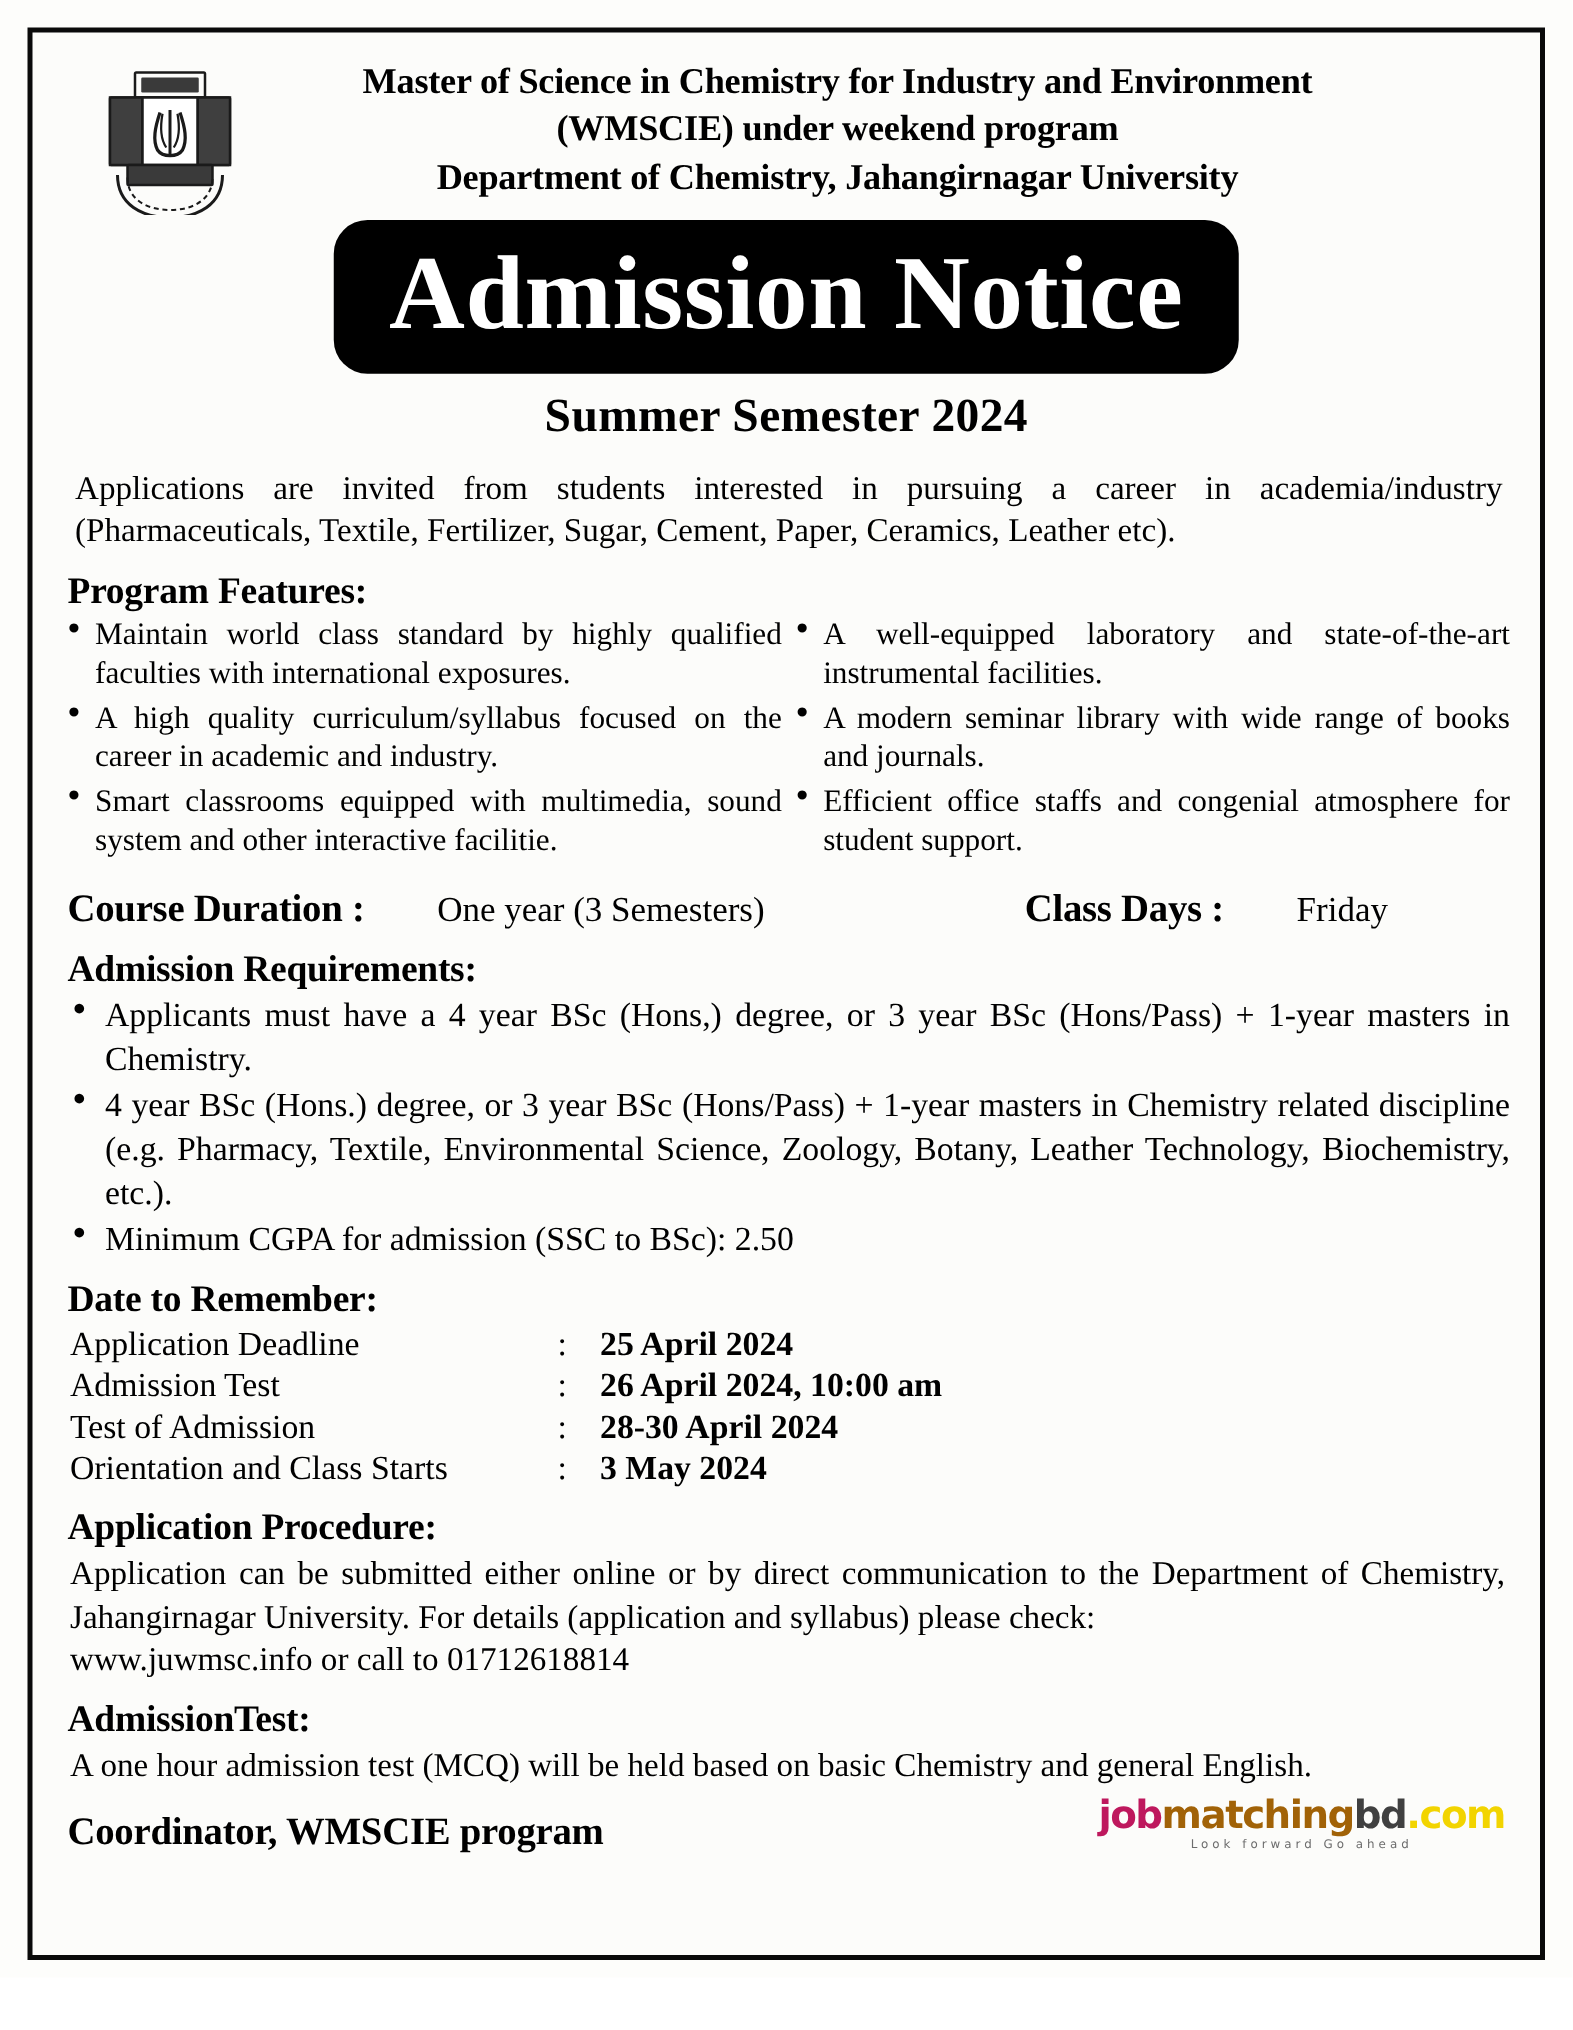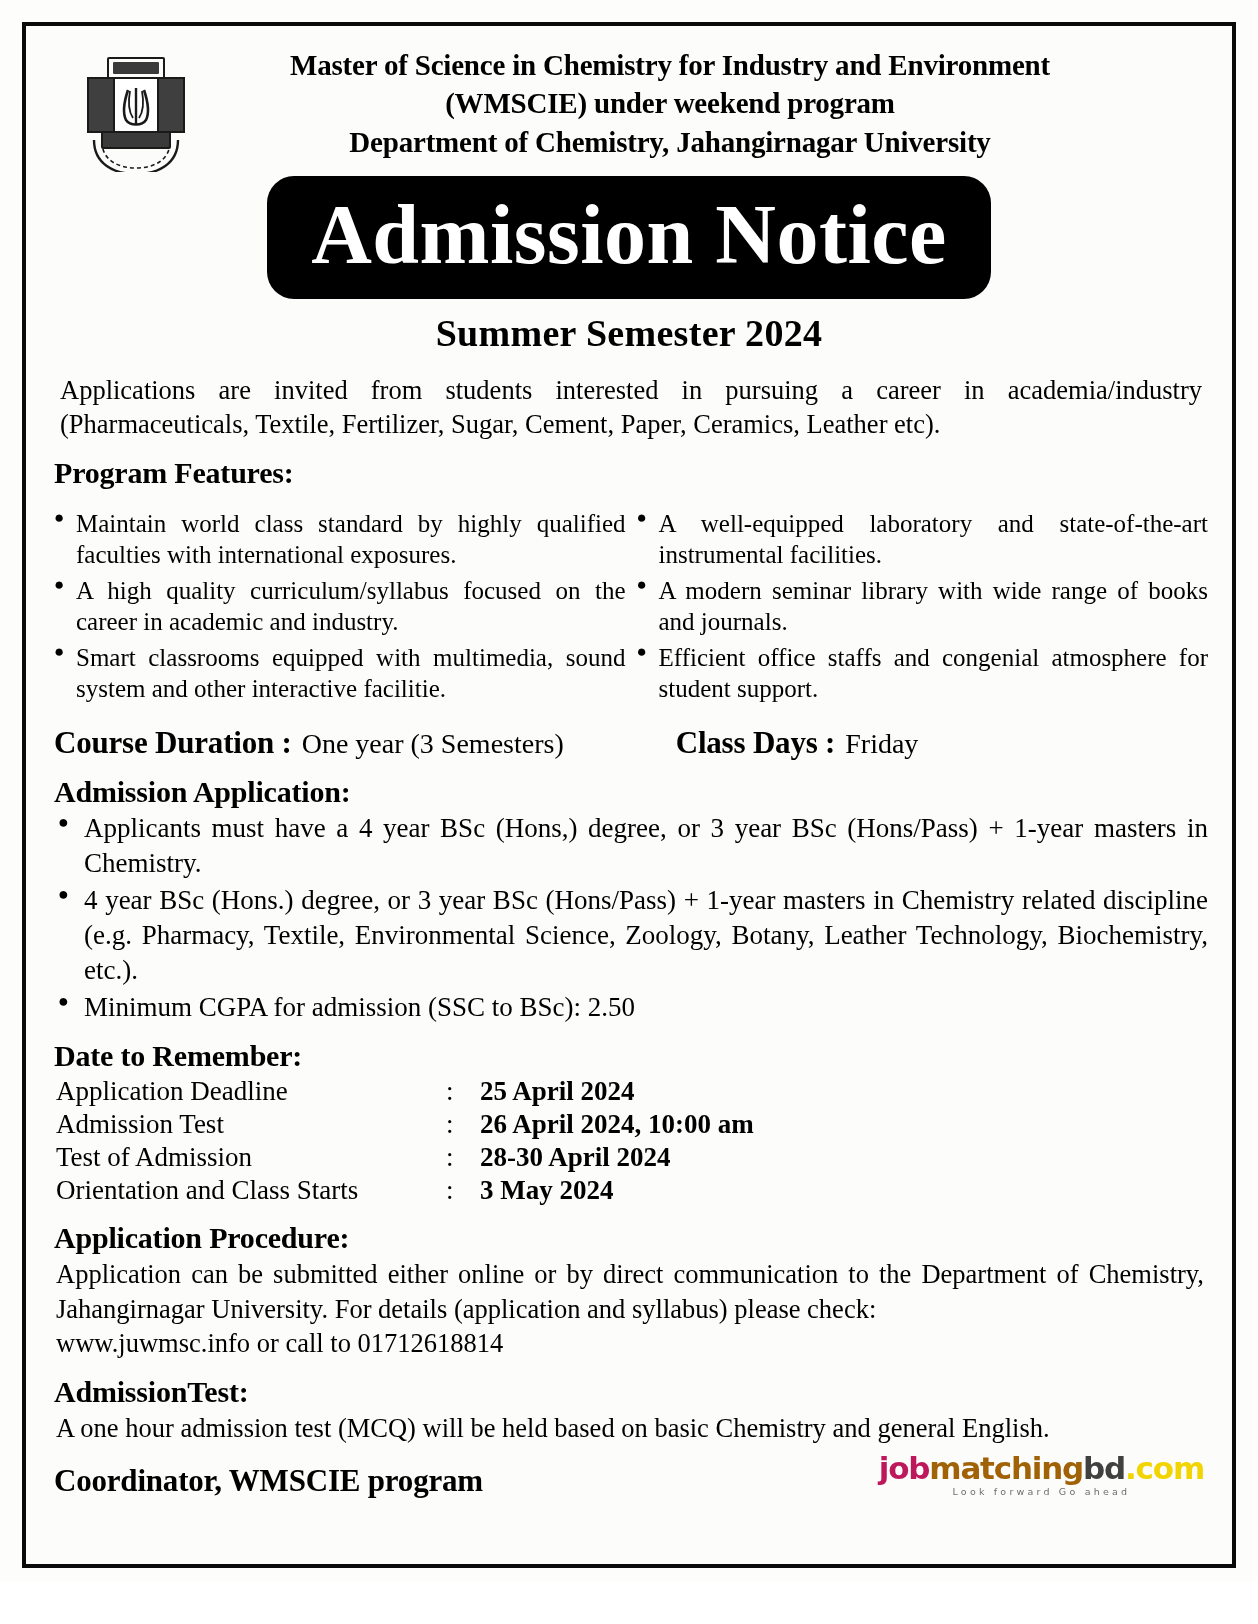--- a/index.html
+++ b/index.html
@@ -103,21 +103,21 @@
   h2.section {
     font-weight: bold;
     font-size: 30px;
     margin: 14px 0 2px 0;
     padding-left: 4px;
     letter-spacing: -0.2px;
   }
   .features {
     display: flex;
     gap: 7px;
-    margin-top: 18px;
+    margin-top: 2px;
   }
   .features .col { flex: 1; }
   ul.bullets {
     list-style: none;
     margin: 0;
     padding: 0;
   }
   ul.bullets li {
     position: relative;
     font-size: 25px;
@@ -146,20 +146,21 @@
     top: 0px;
     font-size: 18px;
   }
 
   
   .duration-row {
     display: flex;
     margin-top: 16px;
     padding-left: 4px;
     align-items: baseline;
+    gap: 48px;
   }
   .duration-row .lbl {
     font-weight: bold;
     font-size: 31px;
     letter-spacing: -0.2px;
   }
   .duration-row .val {
     font-size: 28px;
     margin-left: 10px;
   }
@@ -300,21 +301,21 @@
       </div>
 
       <div class="duration-row">
         <span class="lbl">Course Duration :</span>
         <span class="val">One year (3 Semesters)</span>
         <span class="spacer"></span>
         <span class="lbl">Class Days :</span>
         <span class="val">Friday</span>
       </div>
 
-      <h2 class="section">Admission Application:</h2>
+      <h2 class="section">Admission Requirements:</h2>
       <ul class="bullets wide">
         <li>Applicants must have a 4 year BSc (Hons,) degree, or 3 year BSc (Hons/Pass) + 1-year masters in Chemistry.</li>
         <li>4 year BSc (Hons.) degree, or 3 year BSc (Hons/Pass) + 1-year masters in Chemistry related discipline (e.g. Pharmacy, Textile, Environmental Science, Zoology, Botany, Leather Technology, Biochemistry, etc.).</li>
         <li>Minimum CGPA for admission (SSC to BSc): 2.50</li>
       </ul>
 
       <h2 class="section">Date to Remember:</h2>
       <div class="dates">
         <div class="row">
           <span class="dt-label">Application Deadline</span>

